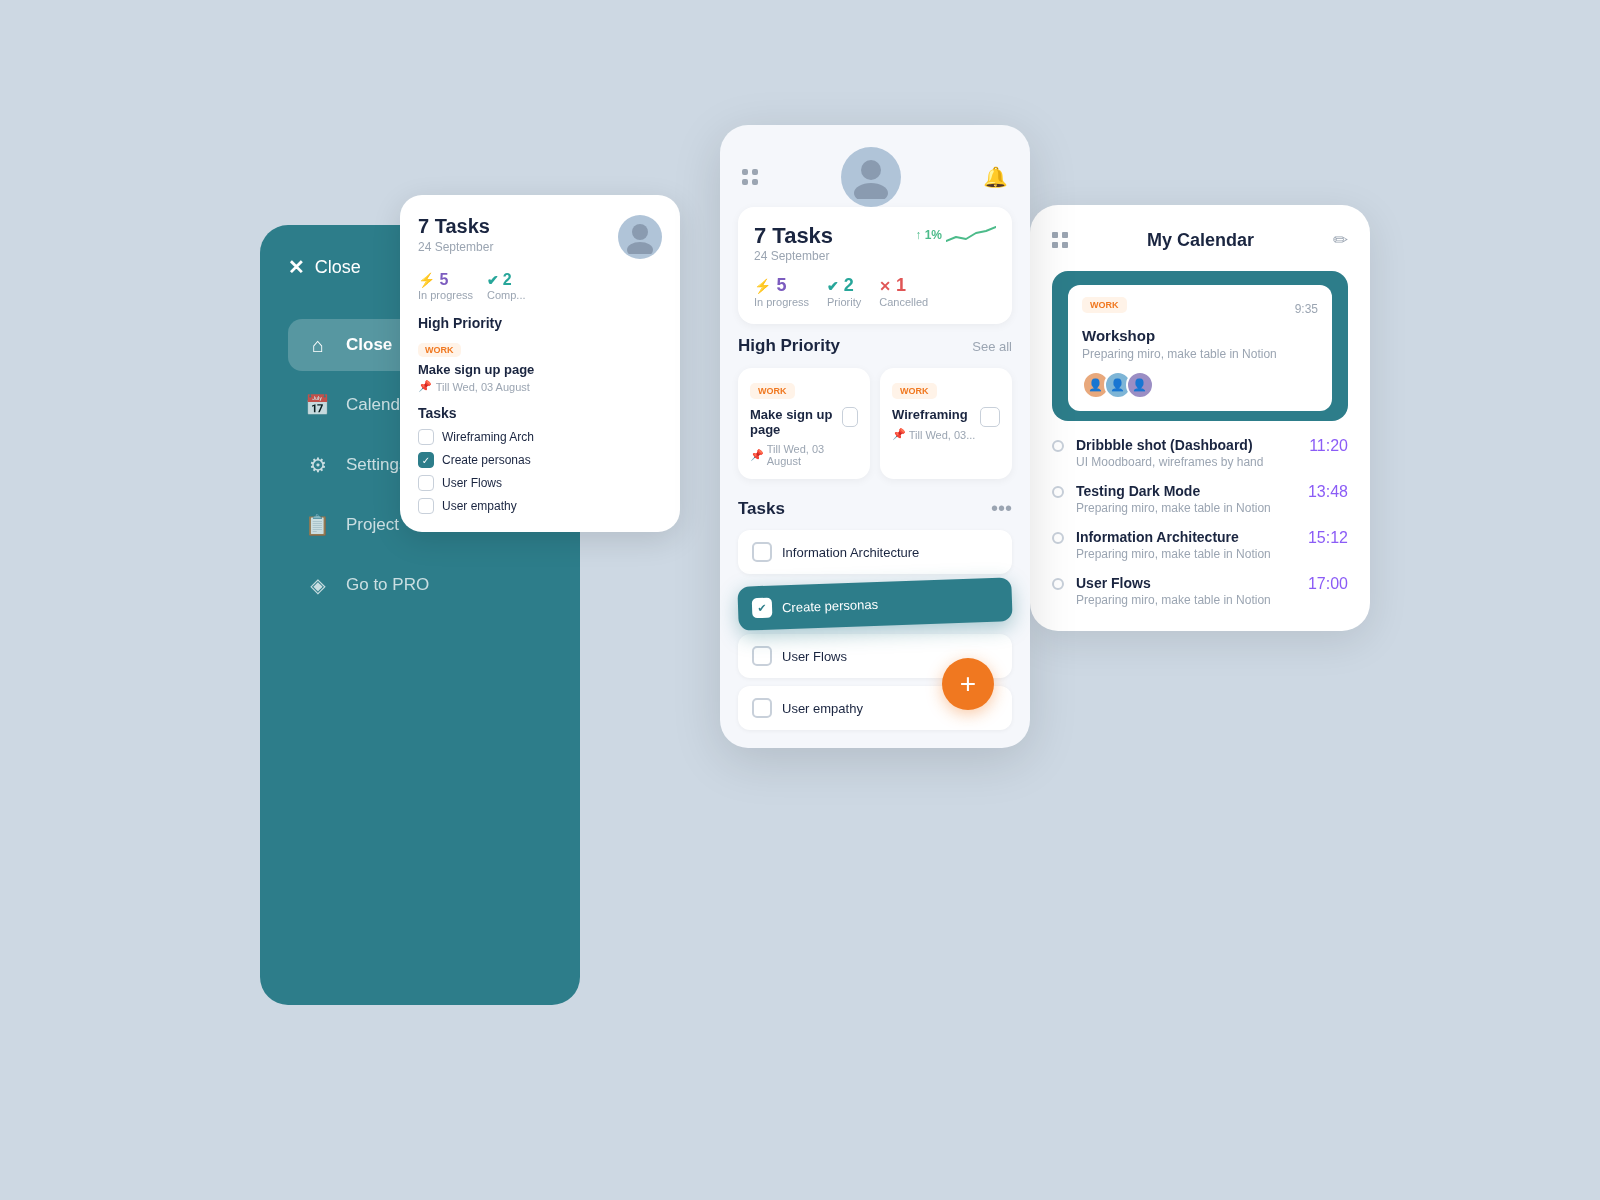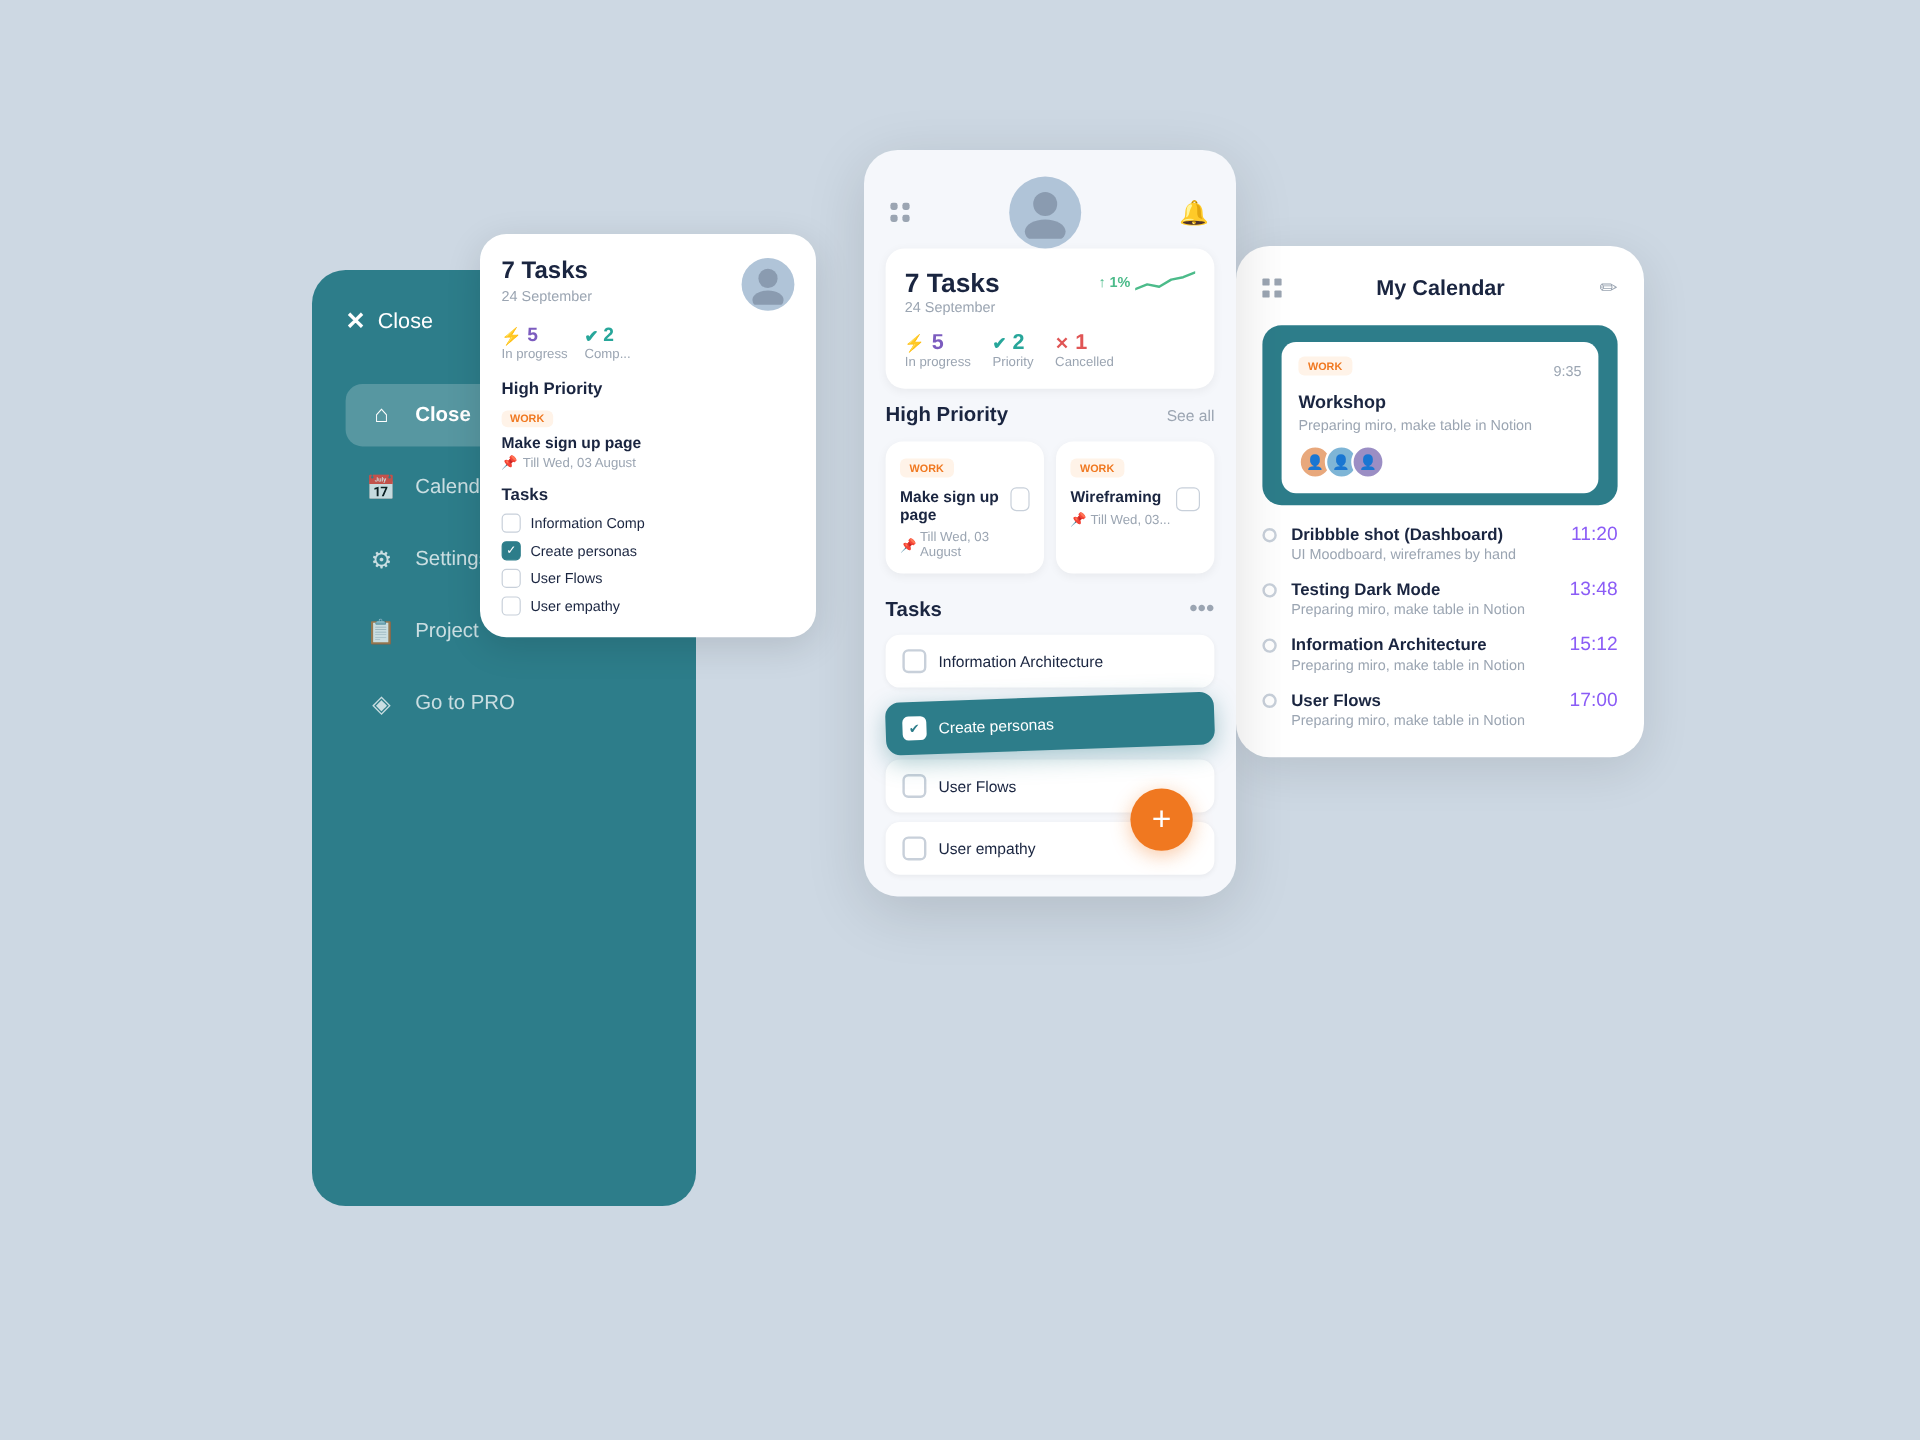--- a/index.html
+++ b/index.html
@@ -550,21 +550,21 @@
       <div class="work-badge-sm">WORK</div>
       <div class="task-name-sm">Make sign up page</div>
       <div class="task-due-sm">
         <span>📌</span>
         <span>Till Wed, 03 August</span>
       </div>
       <div class="tasks-section-title">Tasks</div>
       <div class="task-list-sm">
         <div class="task-row-sm">
           <div class="checkbox-sm"></div>
-          <span>Information Comp</span>
+          <span>Wireframing Arch</span>
         </div>
         <div class="task-row-sm">
           <div class="checkbox-sm checked"></div>
           <span>Create personas</span>
         </div>
         <div class="task-row-sm">
           <div class="checkbox-sm"></div>
           <span>User Flows</span>
         </div>
         <div class="task-row-sm">

